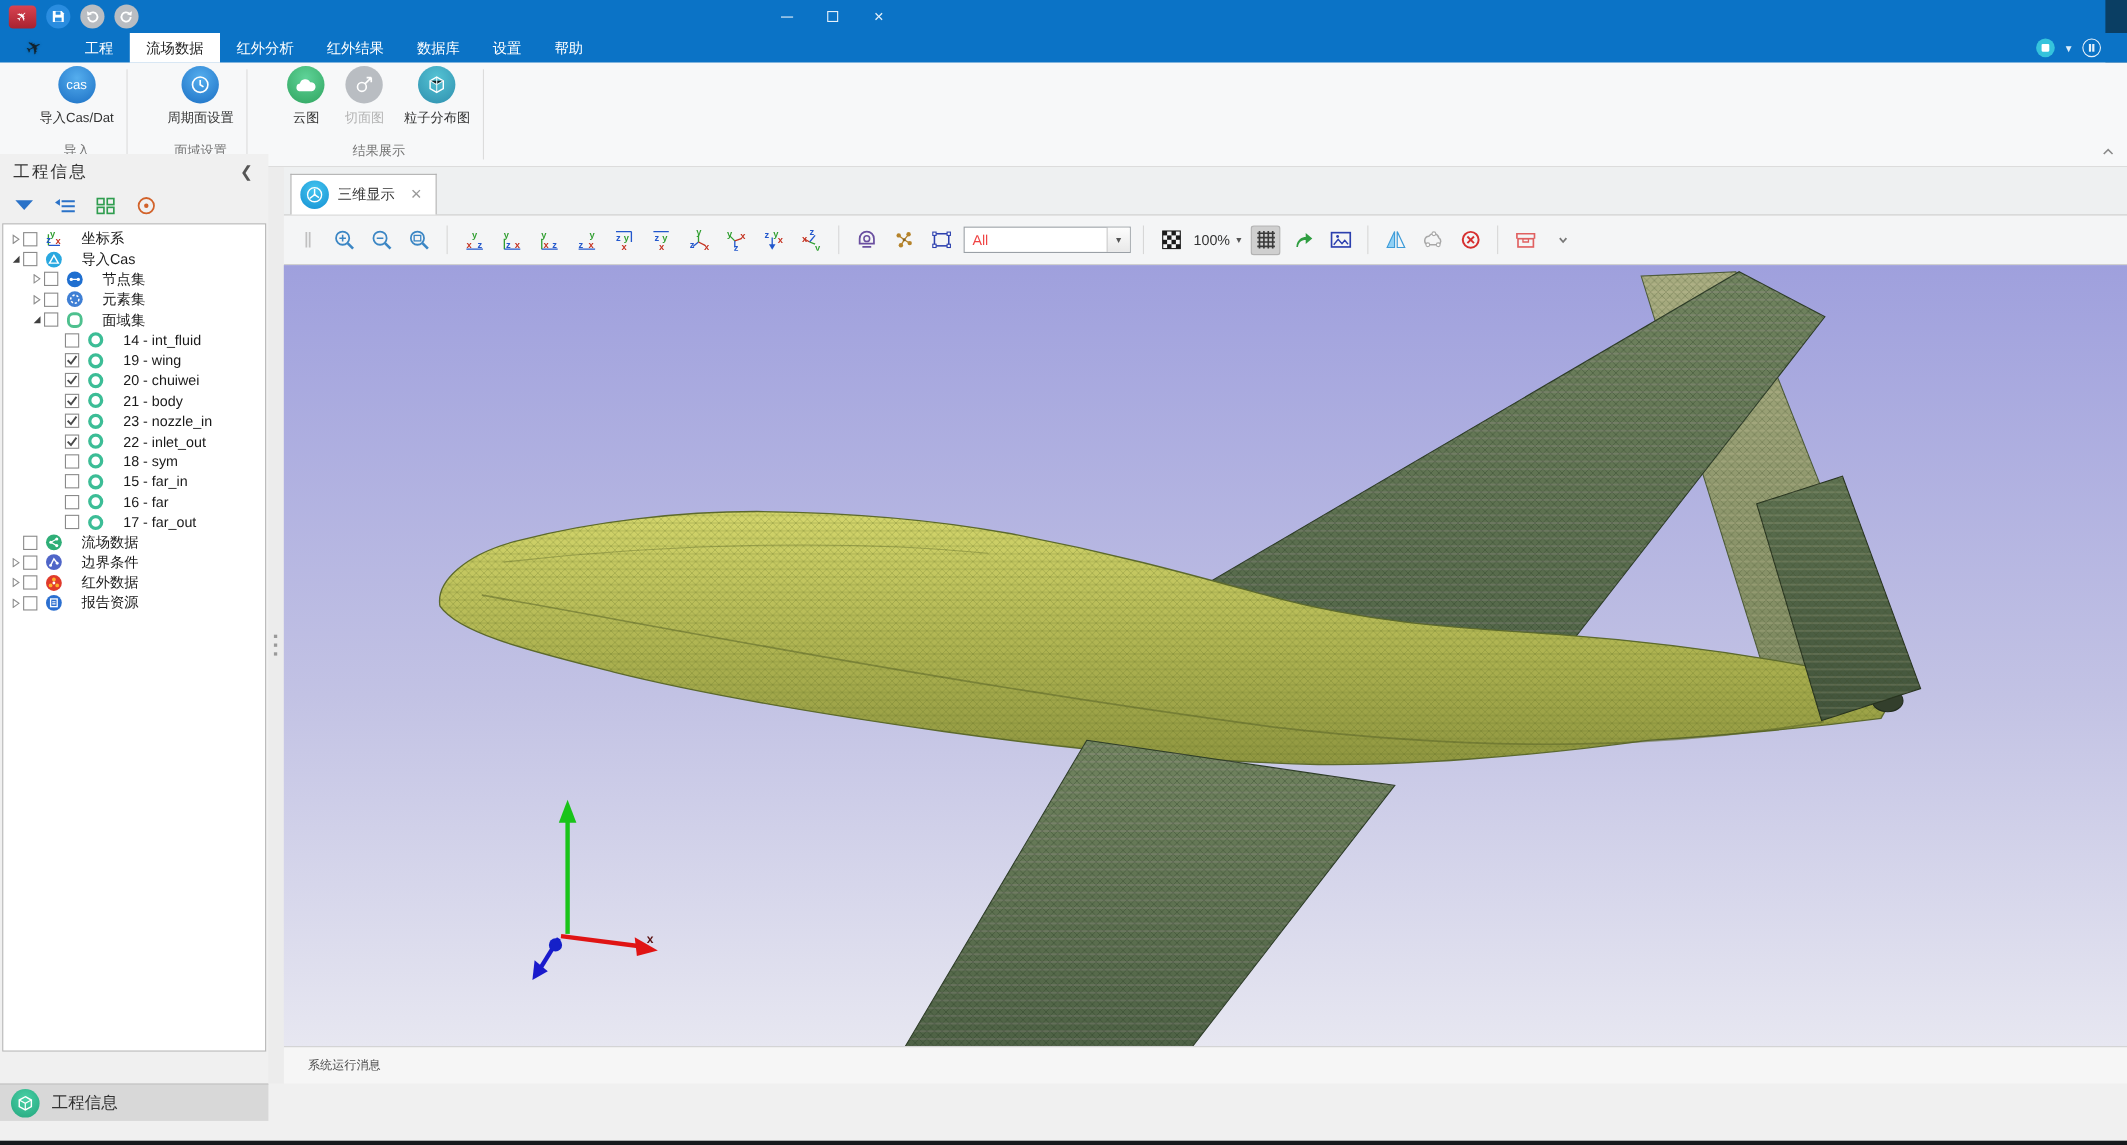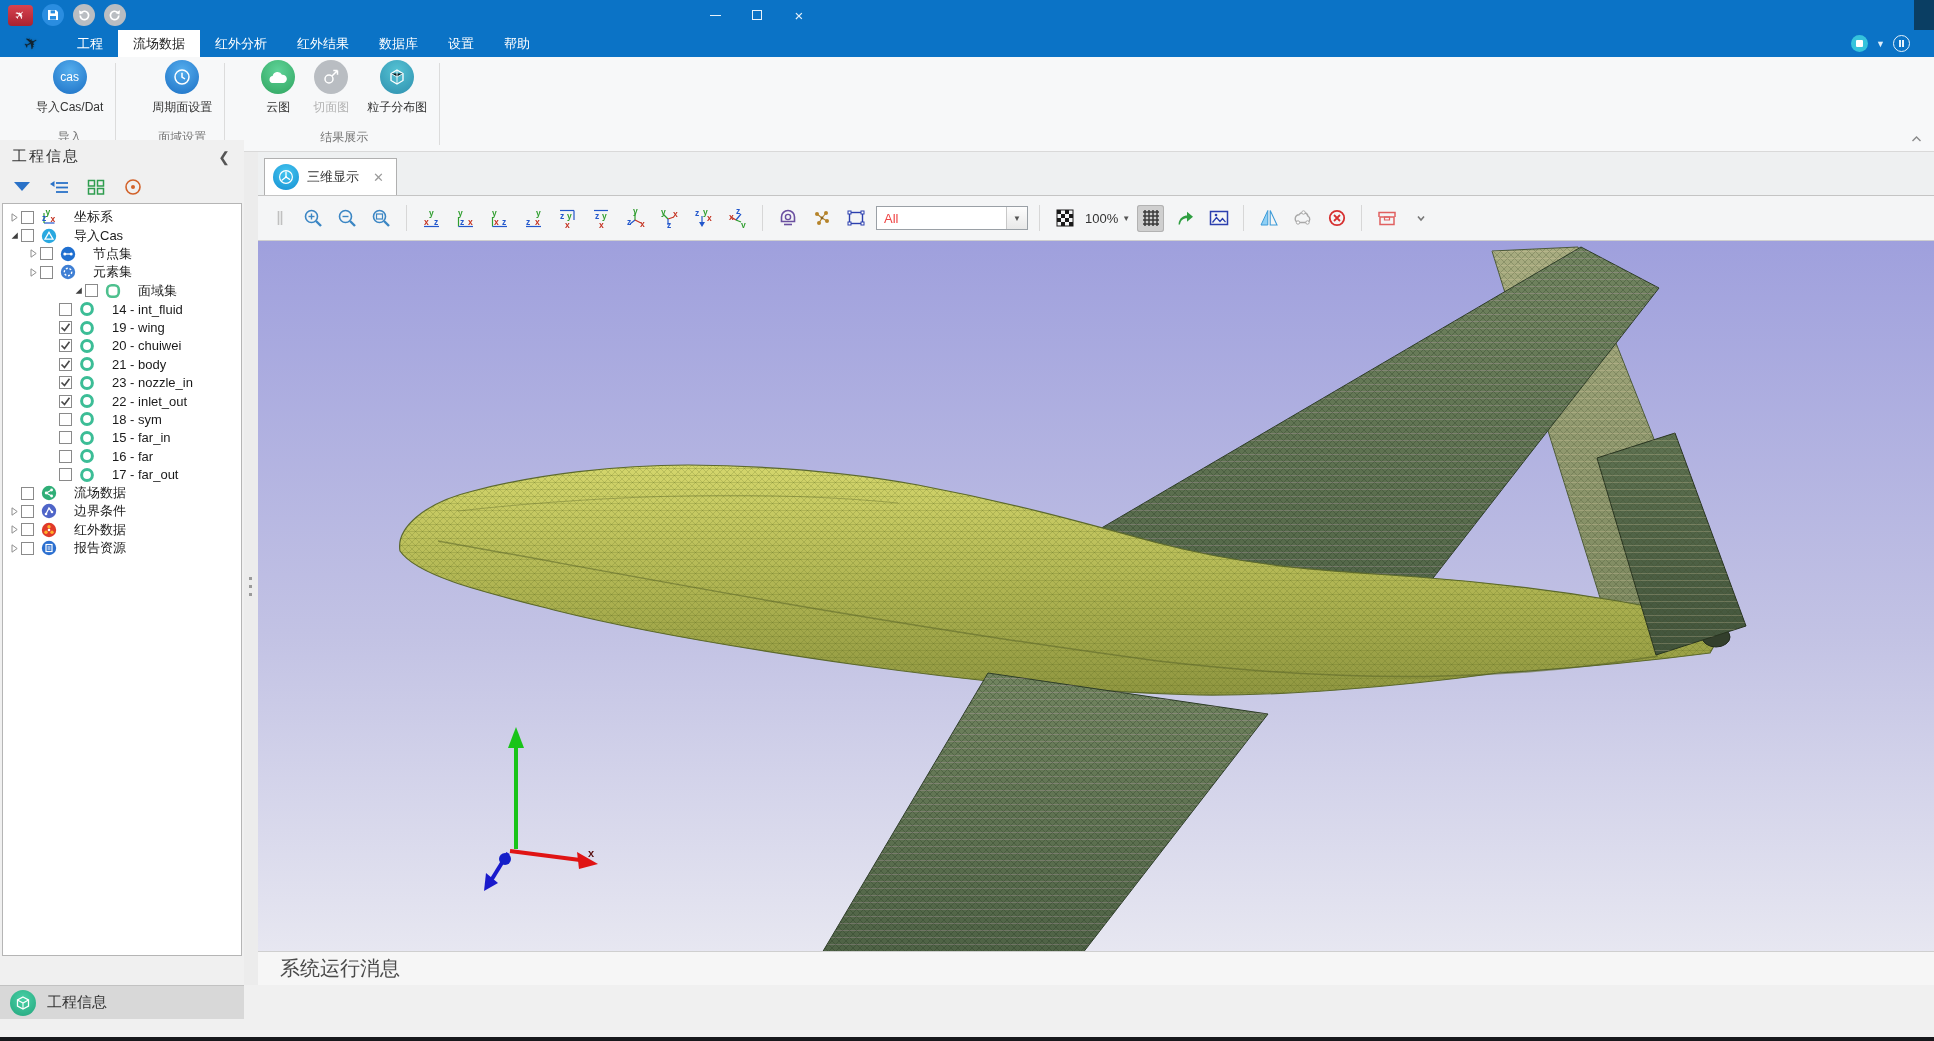--- a/index.html
+++ b/index.html
@@ -96,21 +96,21 @@
   .tsep{width:1px;height:26px;background:#d7d7d7;margin:0 4px;flex:none;}
   .combo{width:152px;height:24px;border:1px solid #9aa0a6;background:#fff;display:flex;align-items:center;flex:none;}
   .combo-val{flex:1;padding-left:7px;font-size:13px;color:#ef4444;}
   .combo-btn{width:21px;height:100%;border-left:1px solid #c8c8c8;background:linear-gradient(#fdfdfd,#e8e8e8);
              display:flex;align-items:center;justify-content:center;font-size:8px;color:#555;}
   .zoomlabel{font-size:13px;color:#333;display:flex;align-items:center;gap:4px;flex:none;}
   .zoomlabel .car{font-size:8px;color:#555;}
   .viewport{flex:1;position:relative;background:linear-gradient(#9fa0dd,#c2c2e4 55%,#e7e7f1);overflow:hidden;}
   .viewport svg{position:absolute;inset:0;}
   .msgbar{height:34px;background:#f6f6f6;border-top:1px solid #cfcfcf;display:flex;align-items:center;
-          padding-left:22px;font-size:20px;color:#4a4a4a;margin-left:0;}
+          padding-left:22px;font-size:11px;color:#4a4a4a;margin-left:0;}
 
   
   .statusbar{position:absolute;left:0;right:0;bottom:4px;height:18px;background:#f0f0f0;
              border-top:1px solid #d4d4d4;display:flex;align-items:center;font-size:13px;color:#333;
              padding:0 10px;}
   .stdot{width:9px;height:9px;border-radius:50%;background:radial-gradient(circle at 35% 30%,#6fe06f,#1f9e1f);
          margin-right:7px;}
   .st-right{margin-left:auto;display:flex;align-items:center;gap:7px;}
   .bottomedge{position:absolute;left:0;right:0;bottom:0;height:4px;background:#17181c;}
 
@@ -345,21 +345,21 @@
           </span>
           <span class="tcb"></span>
           <span class="ticon">
             <svg width="16" height="16" viewBox="0 0 16 16">
               <circle cx="8" cy="8" r="7.2" fill="#3f7fd4"></circle>
               <circle cx="8" cy="8" r="3.7" fill="none" stroke="#fff" stroke-width="1.4" stroke-dasharray="2 1.7"></circle>
             </svg>
           </span>
           <span>元素集</span>
         </div>
-        <div class="trow" style="padding-left: 23px; margin-left: 45px;">
+        <div class="trow" style="padding-left: 23px;">
           <span class="texp">
             <svg width="9" height="9" viewBox="0 0 9 9">
               <path d="M7.8 1.6 V7.8 H1.6 Z" fill="#3f3f3f"></path>
             </svg>
           </span>
           <span class="tcb"></span>
           <span class="ticon">
             <svg width="16" height="16" viewBox="0 0 16 16">
               <rect x="2.2" y="2.2" width="11.6" height="11.6" rx="4.5" fill="none" stroke="#4ec08e" stroke-width="2.6"></rect>
             </svg>

